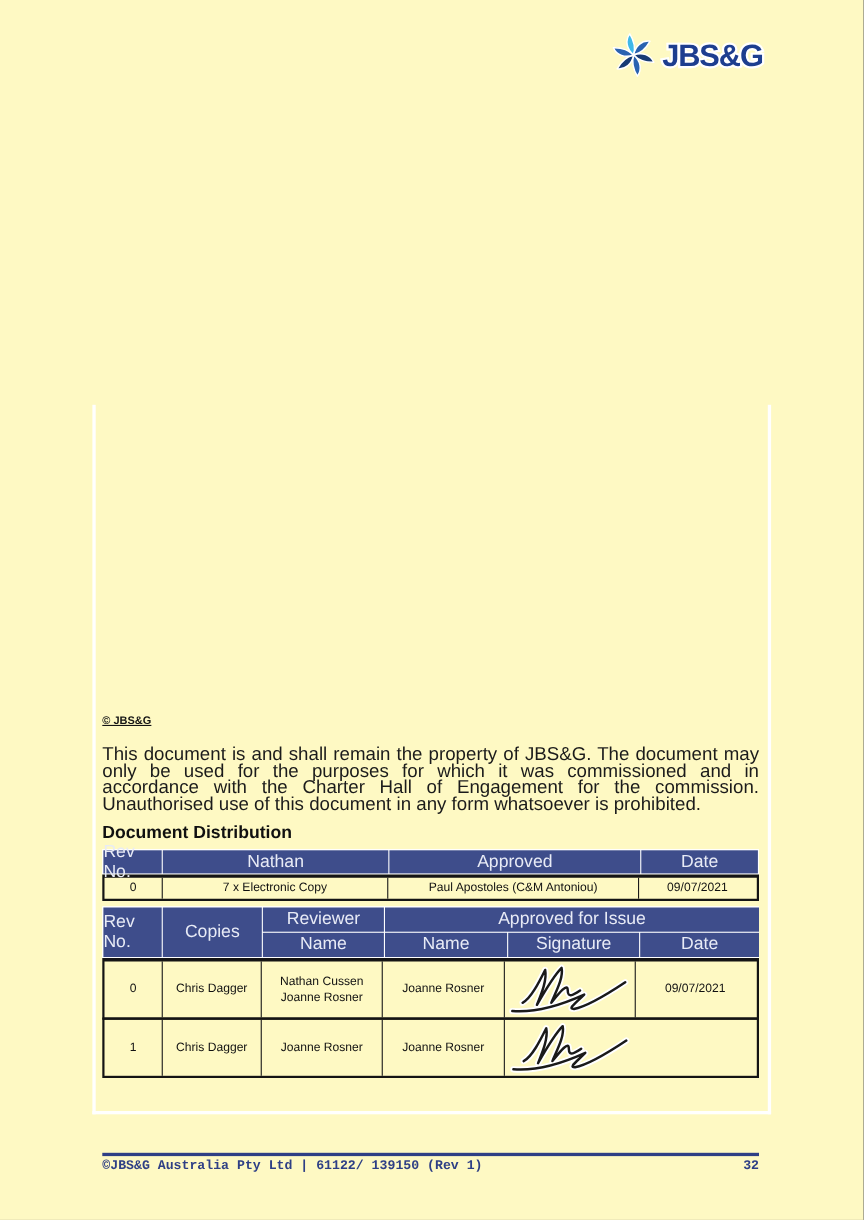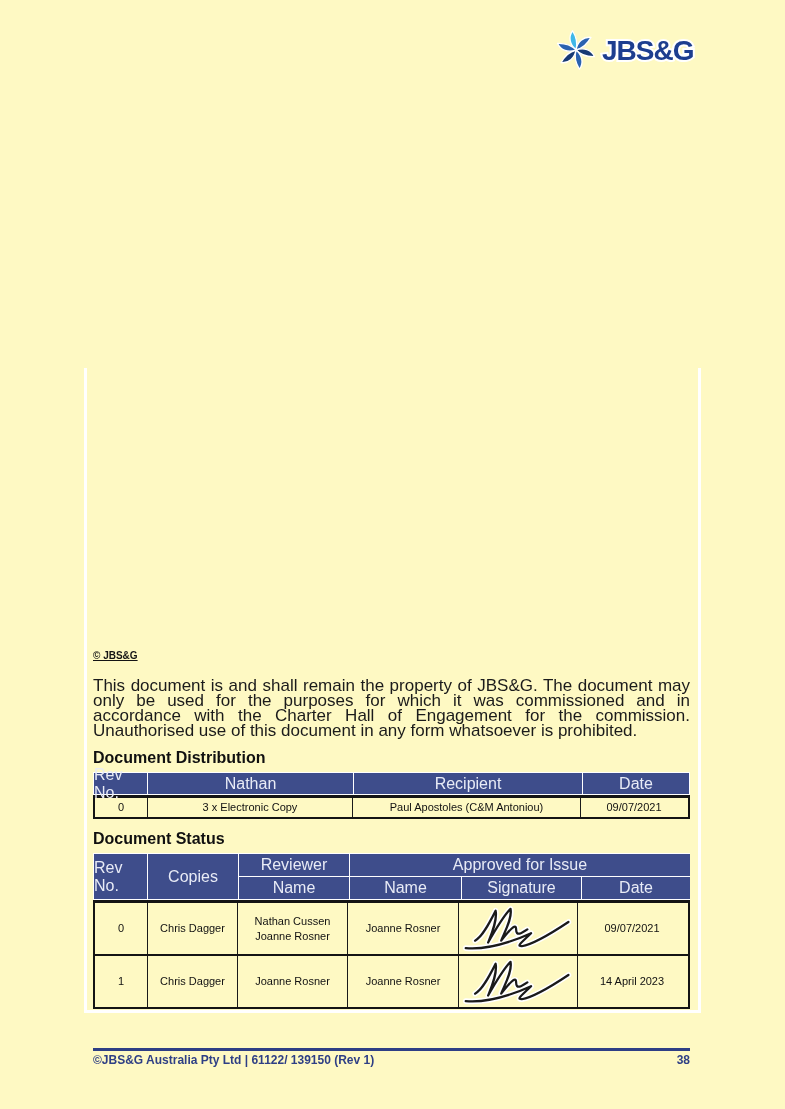--- a/index.html
+++ b/index.html
@@ -46,21 +46,21 @@
   .td {
     display:flex; flex-direction:column; align-items:center; justify-content:center;
     font-size:11px; color:#111111; border-right:1px solid #1a1a1a; text-align:center;
     line-height:15px;
   }
   .td:last-child { border-right:none; }
   .dist-row .td { height:19px; }
   .stat-row .td { height:51px; }
   .sig svg { display:block; }
   
-  .footer { position:absolute; left:93px; top:1048px; width:597px; }
+  .footer { position:absolute; left:93px; top:1048px; width:597px;font-family:Liberation Mono, monospace; }
   .footer-rule { height:3px; border-top:2px solid #2e3f85; border-bottom:1px solid #2e3f85; }
   .footer-row {
     margin-top:2px; display:flex; justify-content:space-between;
     font-size:12px; font-weight:bold; color:#2e3f85;
   }
 </style>
 </head>
 <body>
 
 <div class="page">
@@ -88,32 +88,31 @@
     <div class="copyright">© JBS&amp;G</div>
 
     <div class="notice">This document is and shall remain the property of JBS&amp;G.  The document may only be used for the purposes for which it was commissioned and in accordance with the Charter Hall of Engagement for the commission.  Unauthorised use of this document in any form whatsoever is prohibited.</div>
 
     <div class="sec-heading">Document Distribution</div>
 
     <div class="tbl">
       <div class="thead dist-cols">
         <div class="th">Rev No.</div>
         <div class="th">Nathan</div>
-        <div class="th">Recipient</div>
+        <div class="th">Approved</div>
         <div class="th">Date</div>
       </div>
       <div class="trow dist-row dist-cols">
         <div class="td">0</div>
-        <div class="td">3 x Electronic Copy</div>
+        <div class="td">7 x Electronic Copy</div>
         <div class="td">Paul Apostoles (C&amp;M Antoniou)</div>
         <div class="td">09/07/2021</div>
       </div>
     </div>
 
-    <div class="sec-heading">Document Status</div>
 
     <div class="tbl">
       <div class="thead stat-head stat-cols">
         <div class="th span2r">Rev No.</div>
         <div class="th span2r">Copies</div>
         <div class="th">Reviewer</div>
         <div class="th span3c">Approved for Issue</div>
         <div class="th">Name</div>
         <div class="th">Name</div>
         <div class="th">Signature</div>
@@ -159,27 +158,26 @@
                 <path d="M14 38 C22 34 30 18 36 6 C38 16 32 30 28 40 C36 26 46 10 52 4 C54 14 46 28 42 38 C50 28 58 18 58 26 C58 34 64 30 70 26"></path>
                 <path d="M4 46 C28 48 52 40 74 30 C64 40 58 44 64 44 C76 42 96 30 114 18"></path>
               </g>
               <g stroke="#1a1a1a" stroke-width="2.4">
                 <path d="M14 38 C22 34 30 18 36 6 C38 16 32 30 28 40 C36 26 46 10 52 4 C54 14 46 28 42 38 C50 28 58 18 58 26 C58 34 64 30 70 26"></path>
                 <path d="M4 46 C28 48 52 40 74 30 C64 40 58 44 64 44 C76 42 96 30 114 18"></path>
               </g>
             </g>
           </svg>
         </div>
-        <div class="td">14 April 2023</div>
       </div>
     </div>
 
   </div>
 
   <div class="footer">
     <div class="footer-rule"></div>
     <div class="footer-row">
       <span>©JBS&amp;G Australia Pty Ltd | 61122/ 139150 (Rev 1)</span>
-      <span>38</span>
+      <span>32</span>
     </div>
   </div>
 
 </div>
 
 </body></html>

